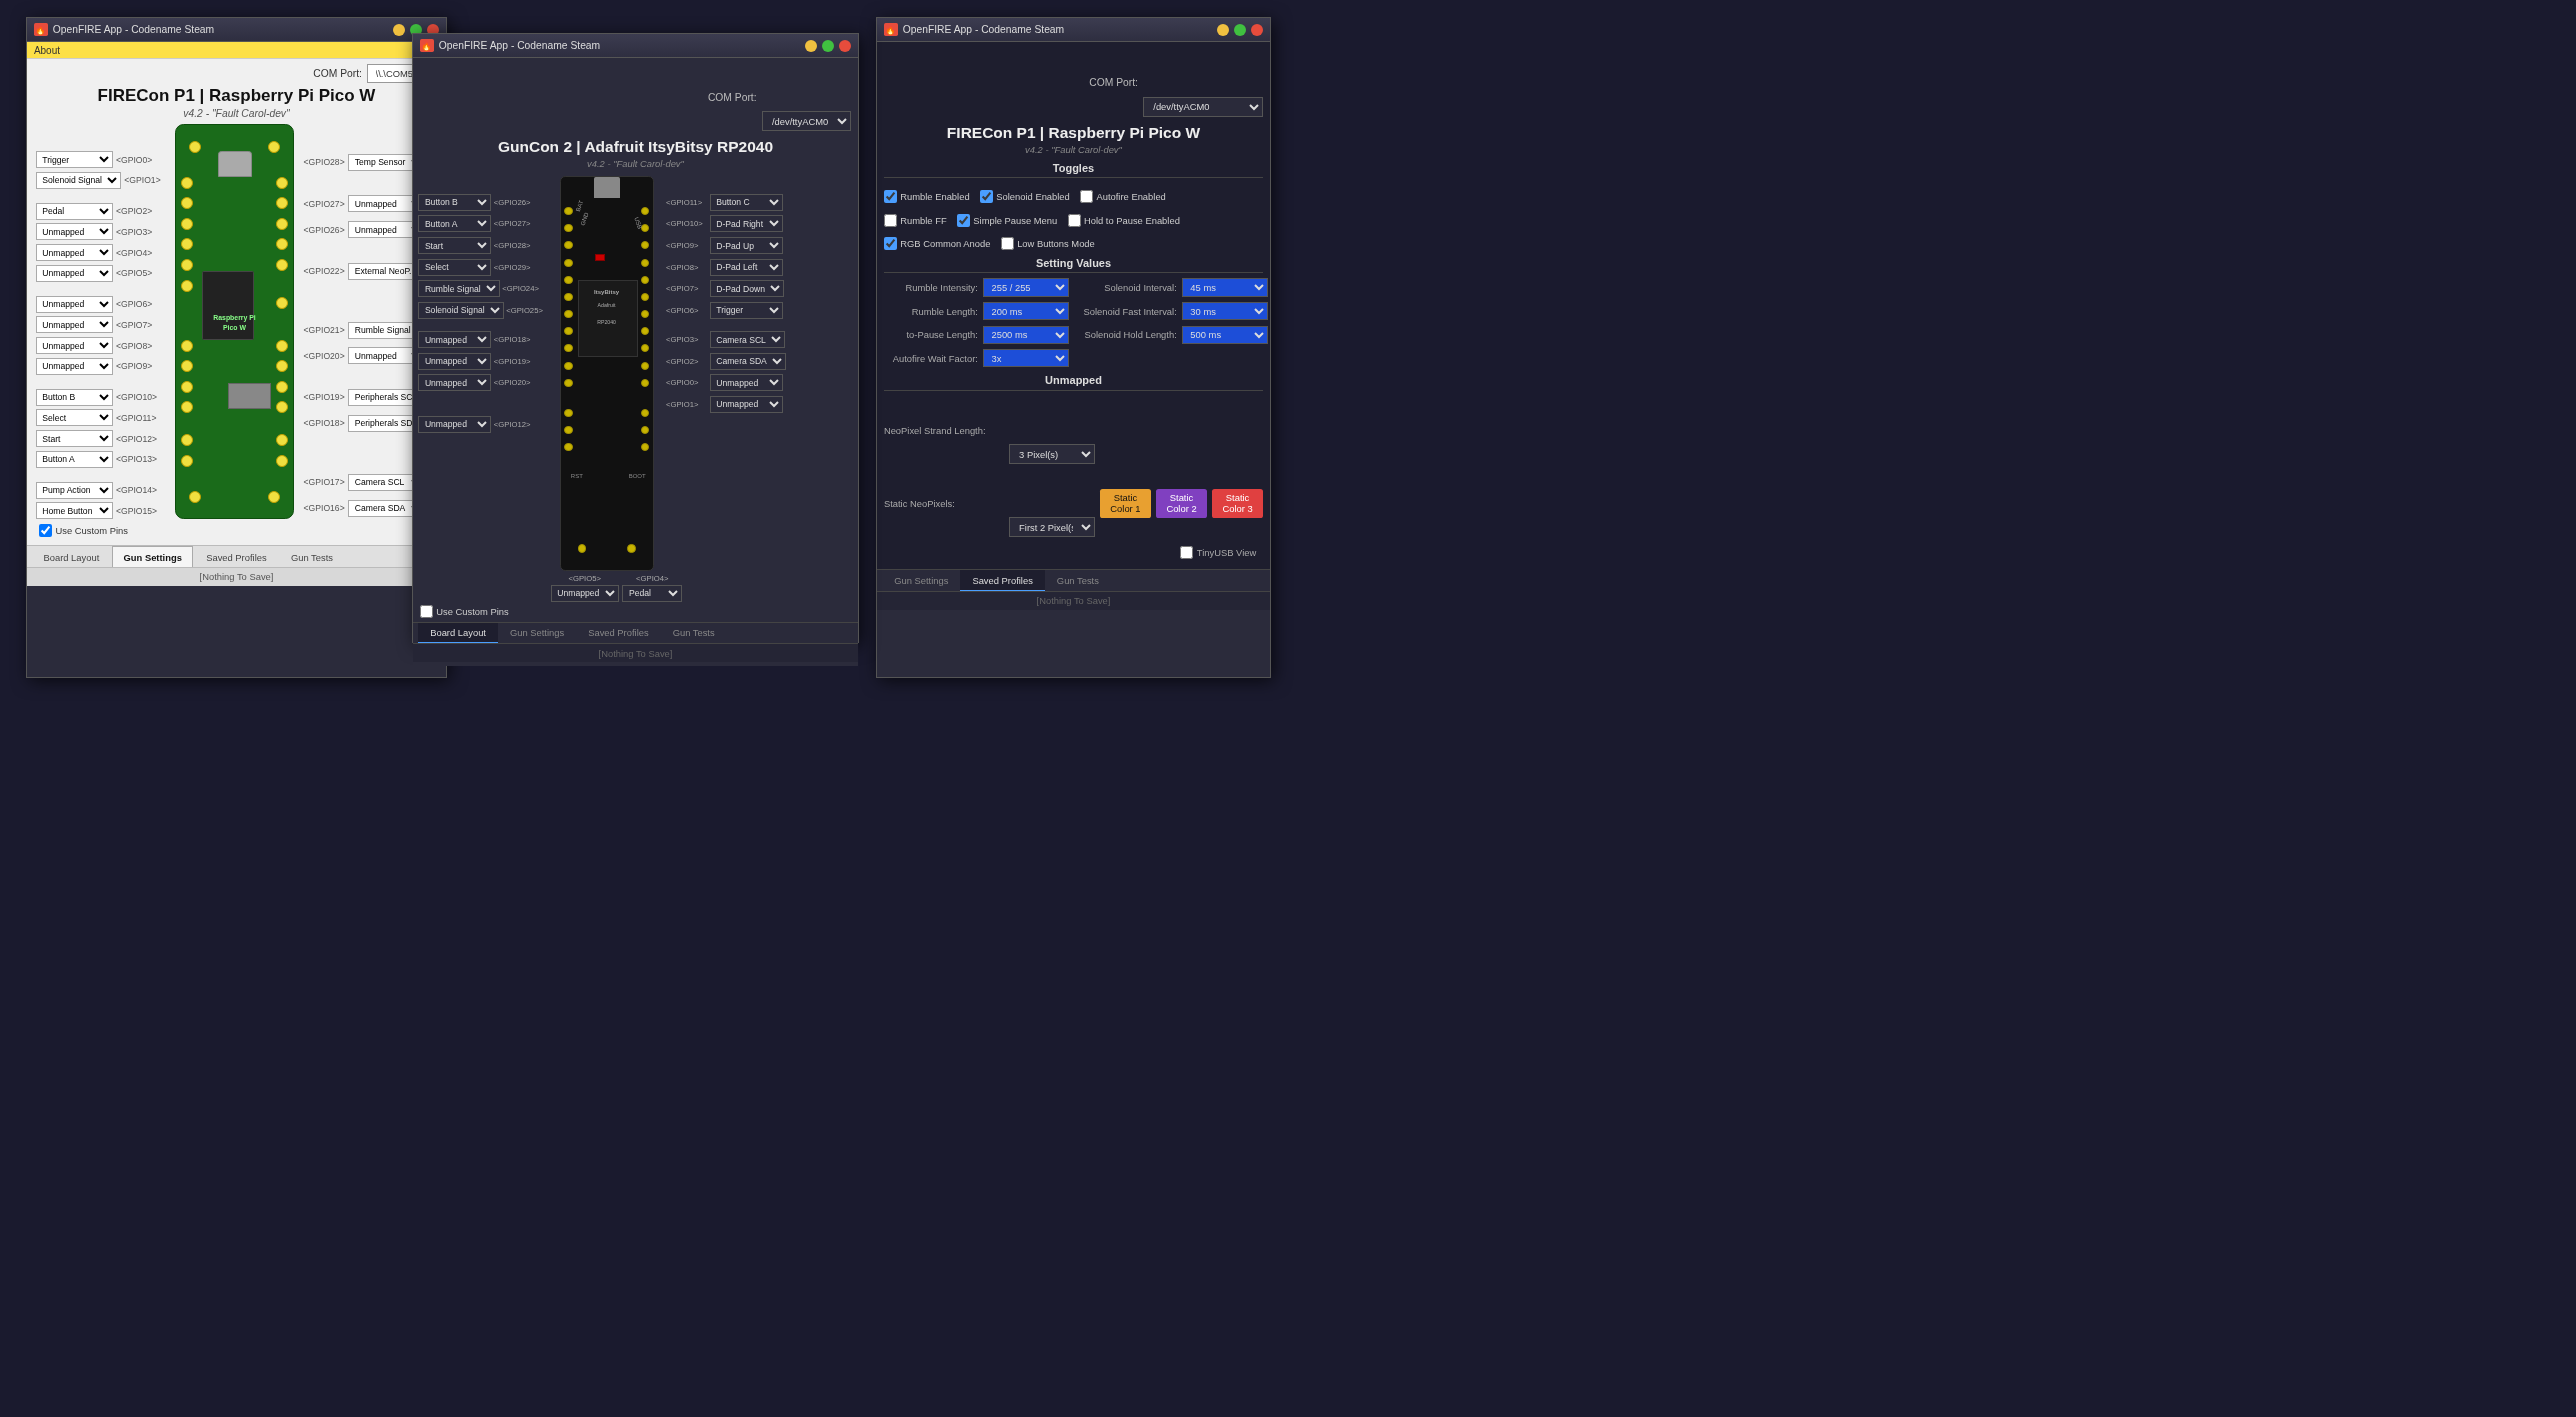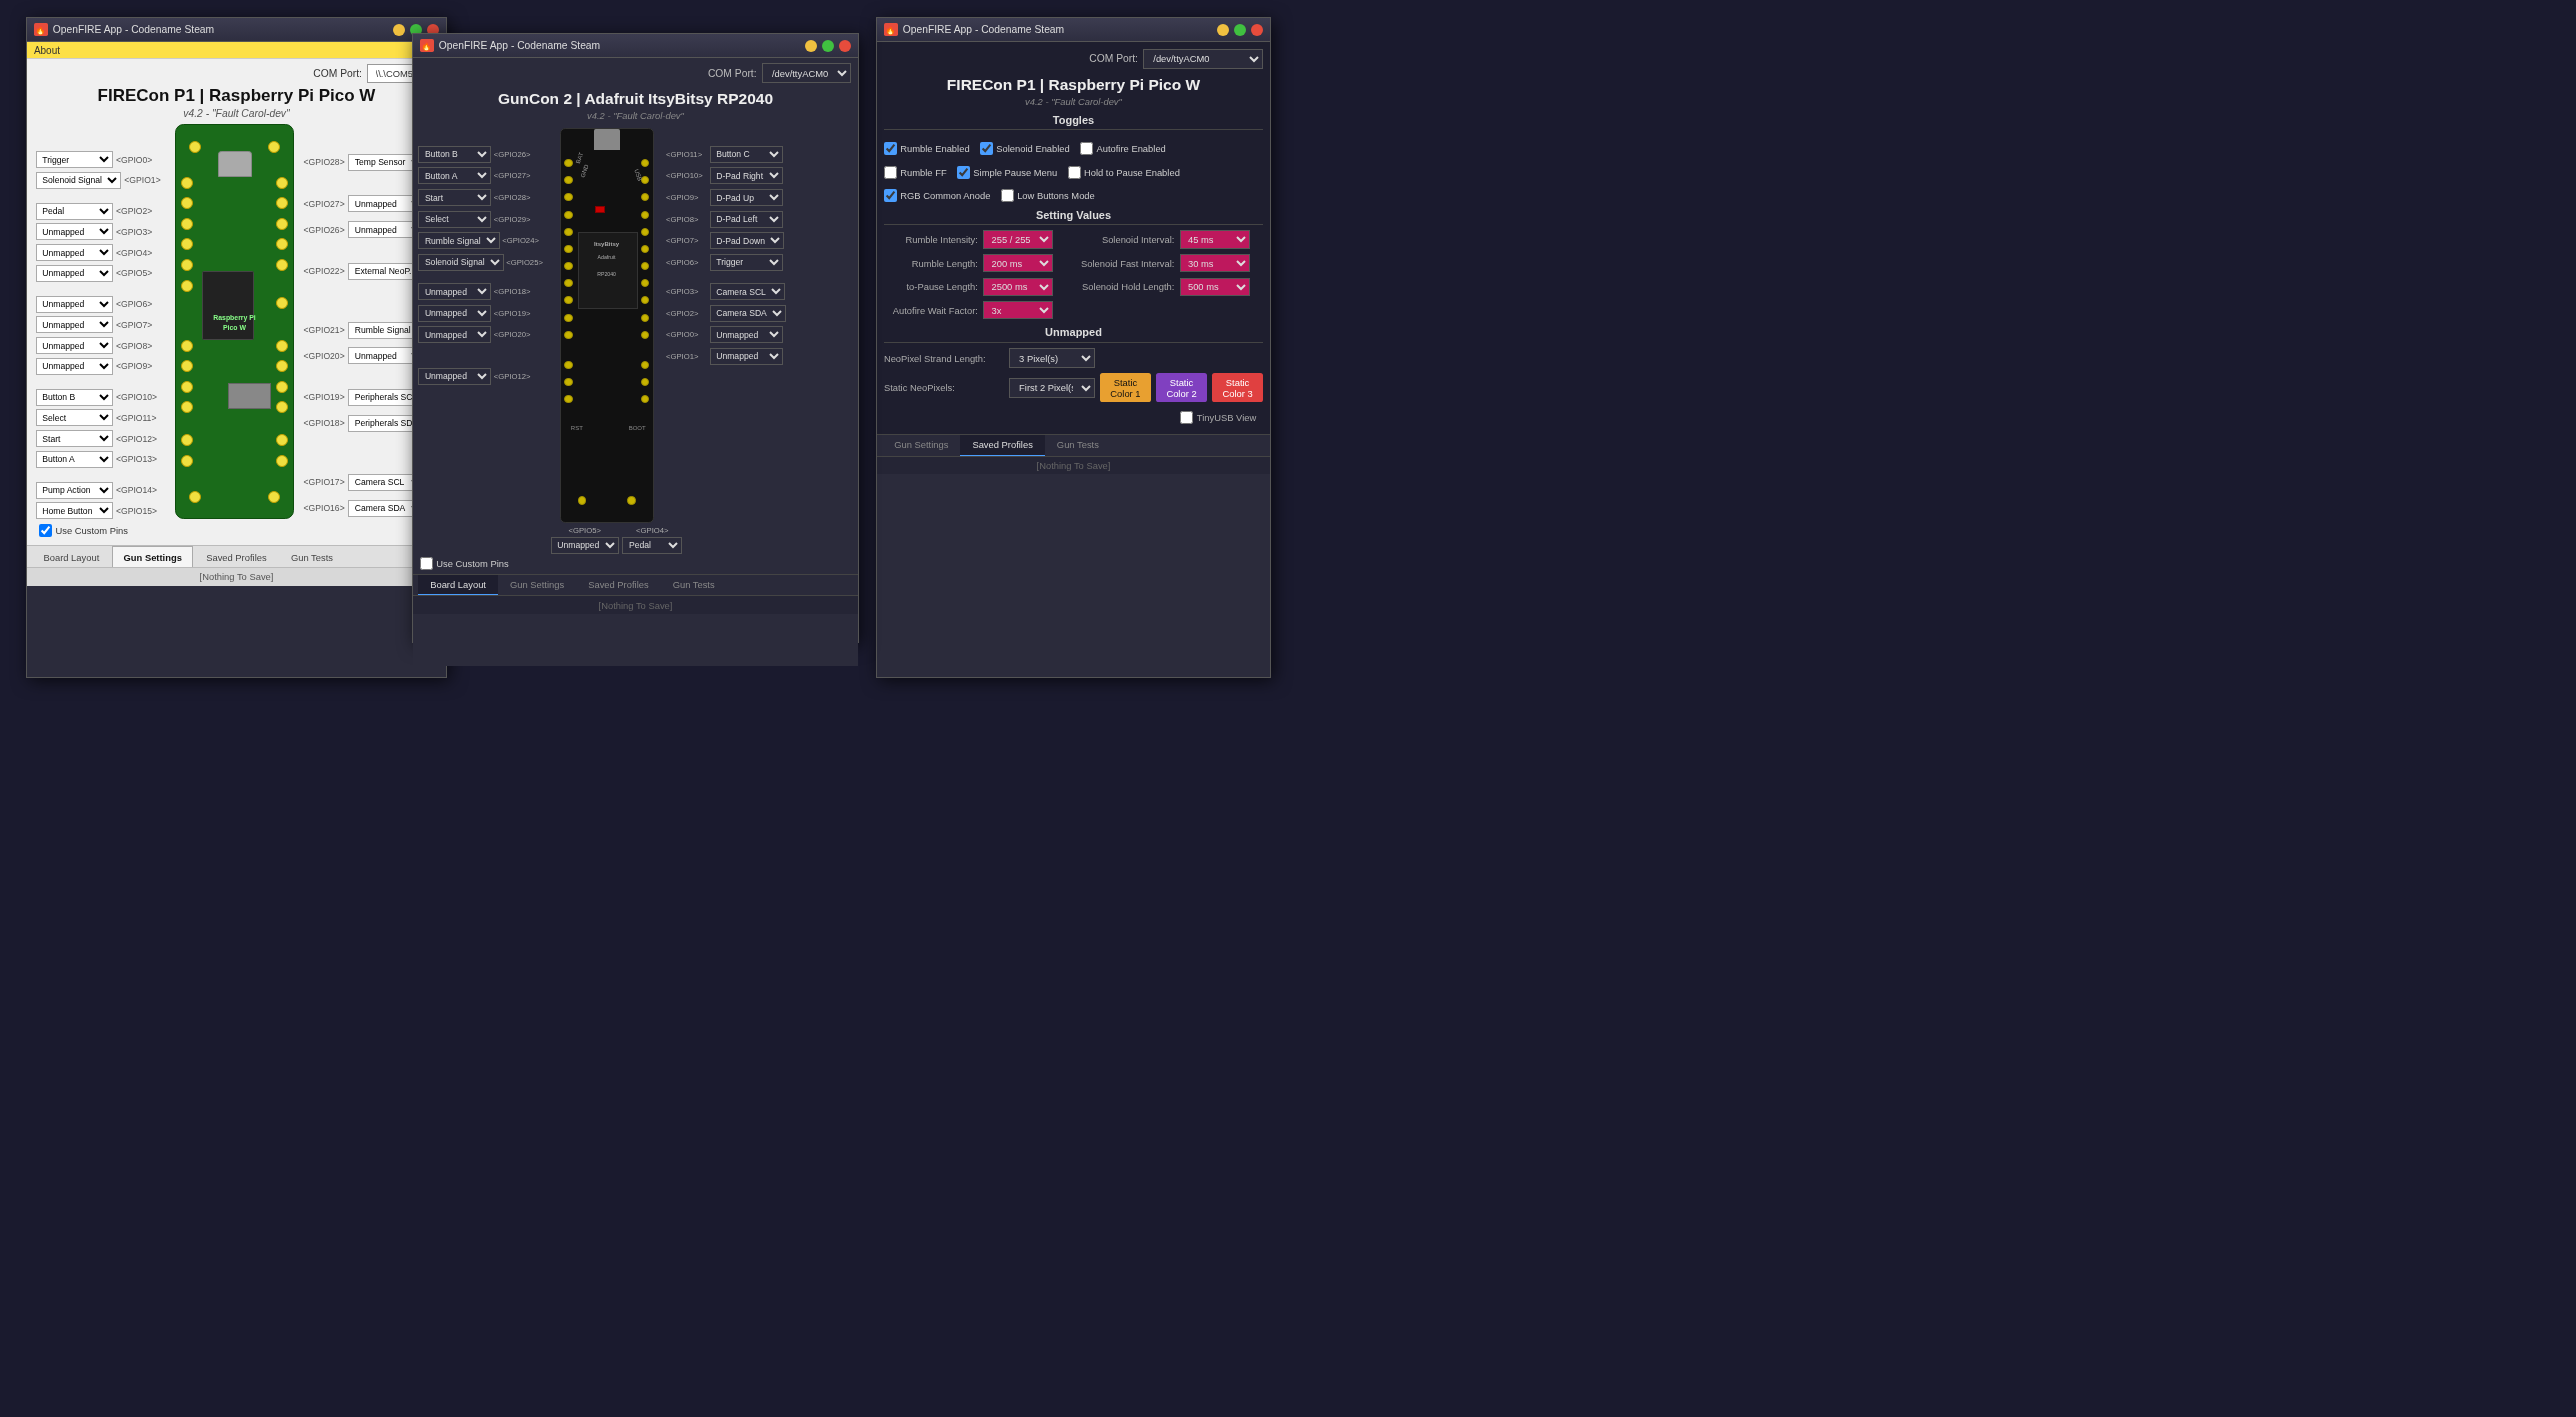--- a/index.html
+++ b/index.html
@@ -202,20 +202,21 @@
       color: #bbb;
       font-size: 10.3px;
     }
 
     .dark-select {
       background: #2a2a3a;
       border: 0.9px solid #555;
       color: #ddd;
       padding: 2.6px 5.2px;
       font-size: 9.4px;
+      margin-top: 48px;
     }
 
     .dark-device-title {
       text-align: center;
       font-size: 15.5px;
       font-weight: bold;
       color: #eee;
       margin: 3.4px 0 1.7px;
     }
 
@@ -272,26 +273,26 @@
     }
 
     .setting-label {
       color: #aaa;
       font-size: 9.4px;
       min-width: 94px;
       text-align: right;
     }
 
     .setting-input {
-      background: #be185d;
+      background: #1d4ed8;
       border: 0.9px solid #555;
       color: #ddd;
       padding: 1.7px 3.4px;
       font-size: 9.4px;
-      width: 70px;
+      width: 86px;
     }
 
     .dark-tab-bar {
       display: flex;
       background: #2a2a3a;
       border-top: 0.9px solid #444;
       padding: 0 5.2px;
     }
 
     .dark-tab {

